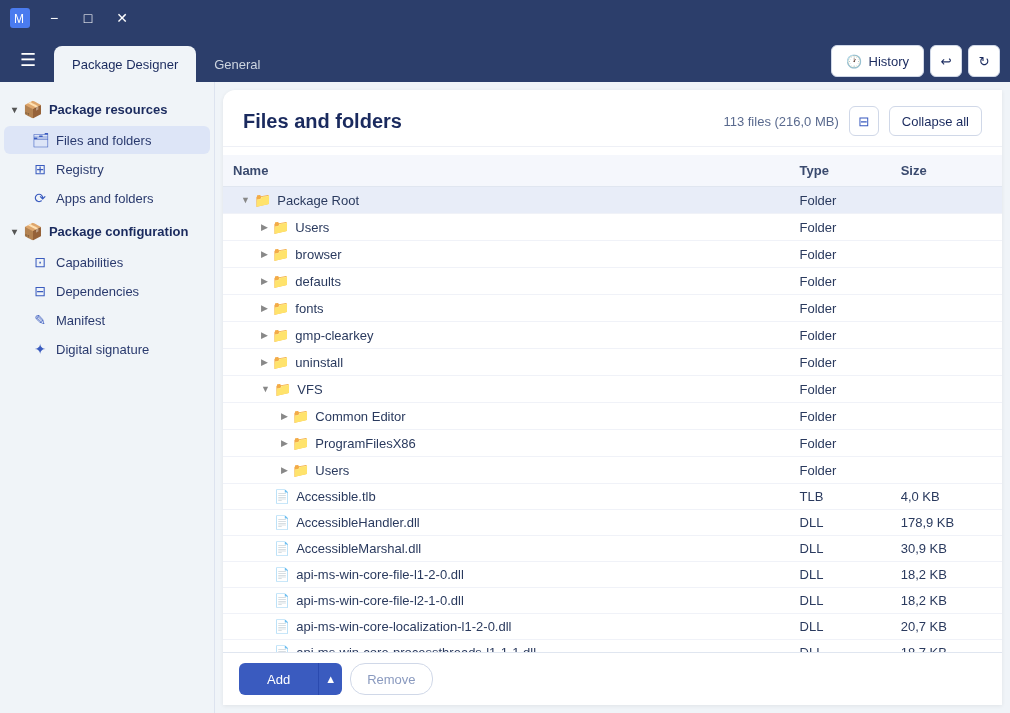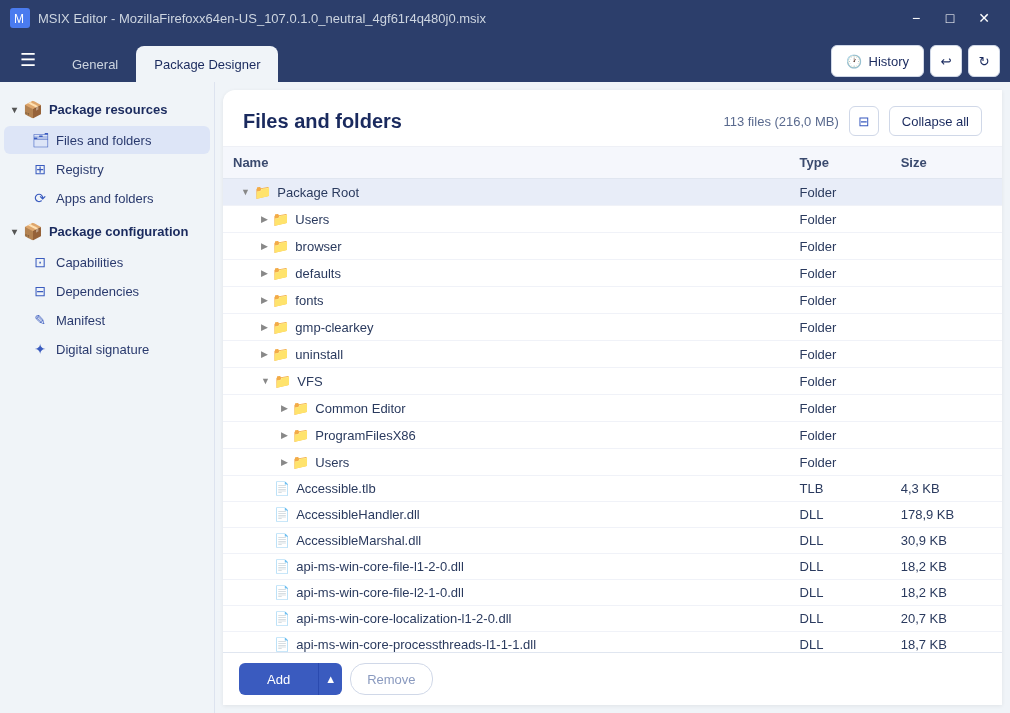--- a/index.html
+++ b/index.html
@@ -151,47 +151,46 @@
       position: absolute; bottom: 50px; left: 16px;
       background: white; border: 1px solid #d0d8e8; border-radius: 8px;
       box-shadow: 0 4px 16px rgba(0,0,0,0.13); width: 160px; z-index: 100;
       overflow: hidden;
     }
     .context-menu-item {
       padding: 10px 16px; font-size: 13px; color: #1a2a5e; cursor: pointer;
     }
     .context-menu-item.highlighted { background: #dde5f7; color: #1a2a5e; font-weight: 500; }
 
-    .table-scroll-wrapper { overflow-y: auto; height: calc(100% - 0px); }
+    .table-scroll-wrapper { overflow-y: auto; height: calc(100% - 0px); margin-top: 8px; }
     .table-scroll-wrapper::-webkit-scrollbar { width: 14px; }
     .table-scroll-wrapper::-webkit-scrollbar-track { background: #f0f2f8; }
     .table-scroll-wrapper::-webkit-scrollbar-thumb { background: #c5cde0; border-radius: 4px; }
   </style>
 </head>
 <body>
 
 <div class="titlebar">
   <div class="titlebar-icon">
     <svg width="20" height="20" viewBox="0 0 20 20">
       <rect width="20" height="20" rx="3" fill="#4a7bef"></rect>
       <text x="4" y="15" font-size="12" fill="white">M</text>
     </svg>
   </div>
-  <span class="titlebar-title">MSIX Editor - MozillaFirefoxx64en-US_107.0.1.0_neutral_4gf61r4q480j0.msix</span>
   <div class="titlebar-controls">
     <button class="titlebar-btn">−</button>
     <button class="titlebar-btn">□</button>
     <button class="titlebar-btn close">✕</button>
   </div>
 </div>
 
 <div class="tabbar">
   <button class="hamburger-btn">☰</button>
+  <div class="tab active">Package Designer</div>
   <div class="tab inactive">General</div>
-  <div class="tab active">Package Designer</div>
   <div class="tabbar-right">
     <button class="history-btn">
       <span>🕐</span>
       <span>History</span>
     </button>
     <button class="icon-btn">
       <span>↩</span>
     </button>
     <button class="icon-btn">
       <span>↻</span>
@@ -406,21 +405,21 @@
   </tr>
               <tr>
     <td class="col-name">
       <div class="name-cell" style="padding-left:28px; display:flex; align-items:center;">
         <span style="width:13px;display:inline-block;"></span>
         <span style="color:#3a7bd5;margin-right:6px;font-size:13px;">📄</span>
         <span>Accessible.tlb</span>
       </div>
     </td>
     <td class="col-type">TLB</td>
-    <td class="col-size">4,3 KB</td>
+    <td class="col-size">4,0 KB</td>
     <td class="scroll-col"></td>
   </tr>
               <tr>
     <td class="col-name">
       <div class="name-cell" style="padding-left:28px; display:flex; align-items:center;">
         <span style="width:13px;display:inline-block;"></span>
         <span style="color:#3a7bd5;margin-right:6px;font-size:13px;">📄</span>
         <span>AccessibleHandler.dll</span>
       </div>
     </td>

